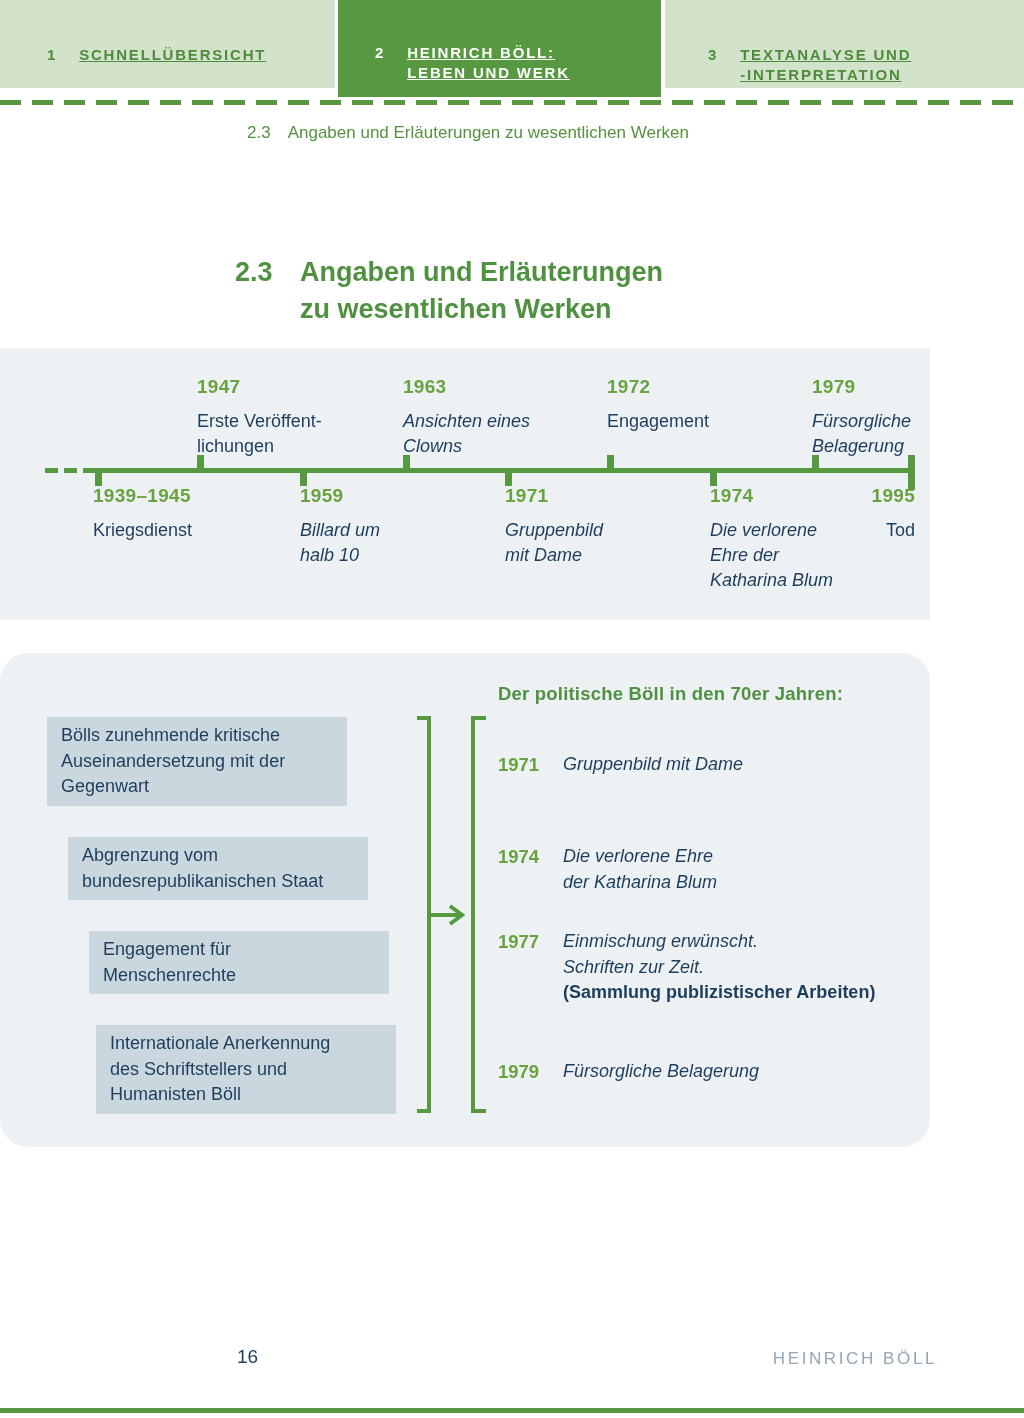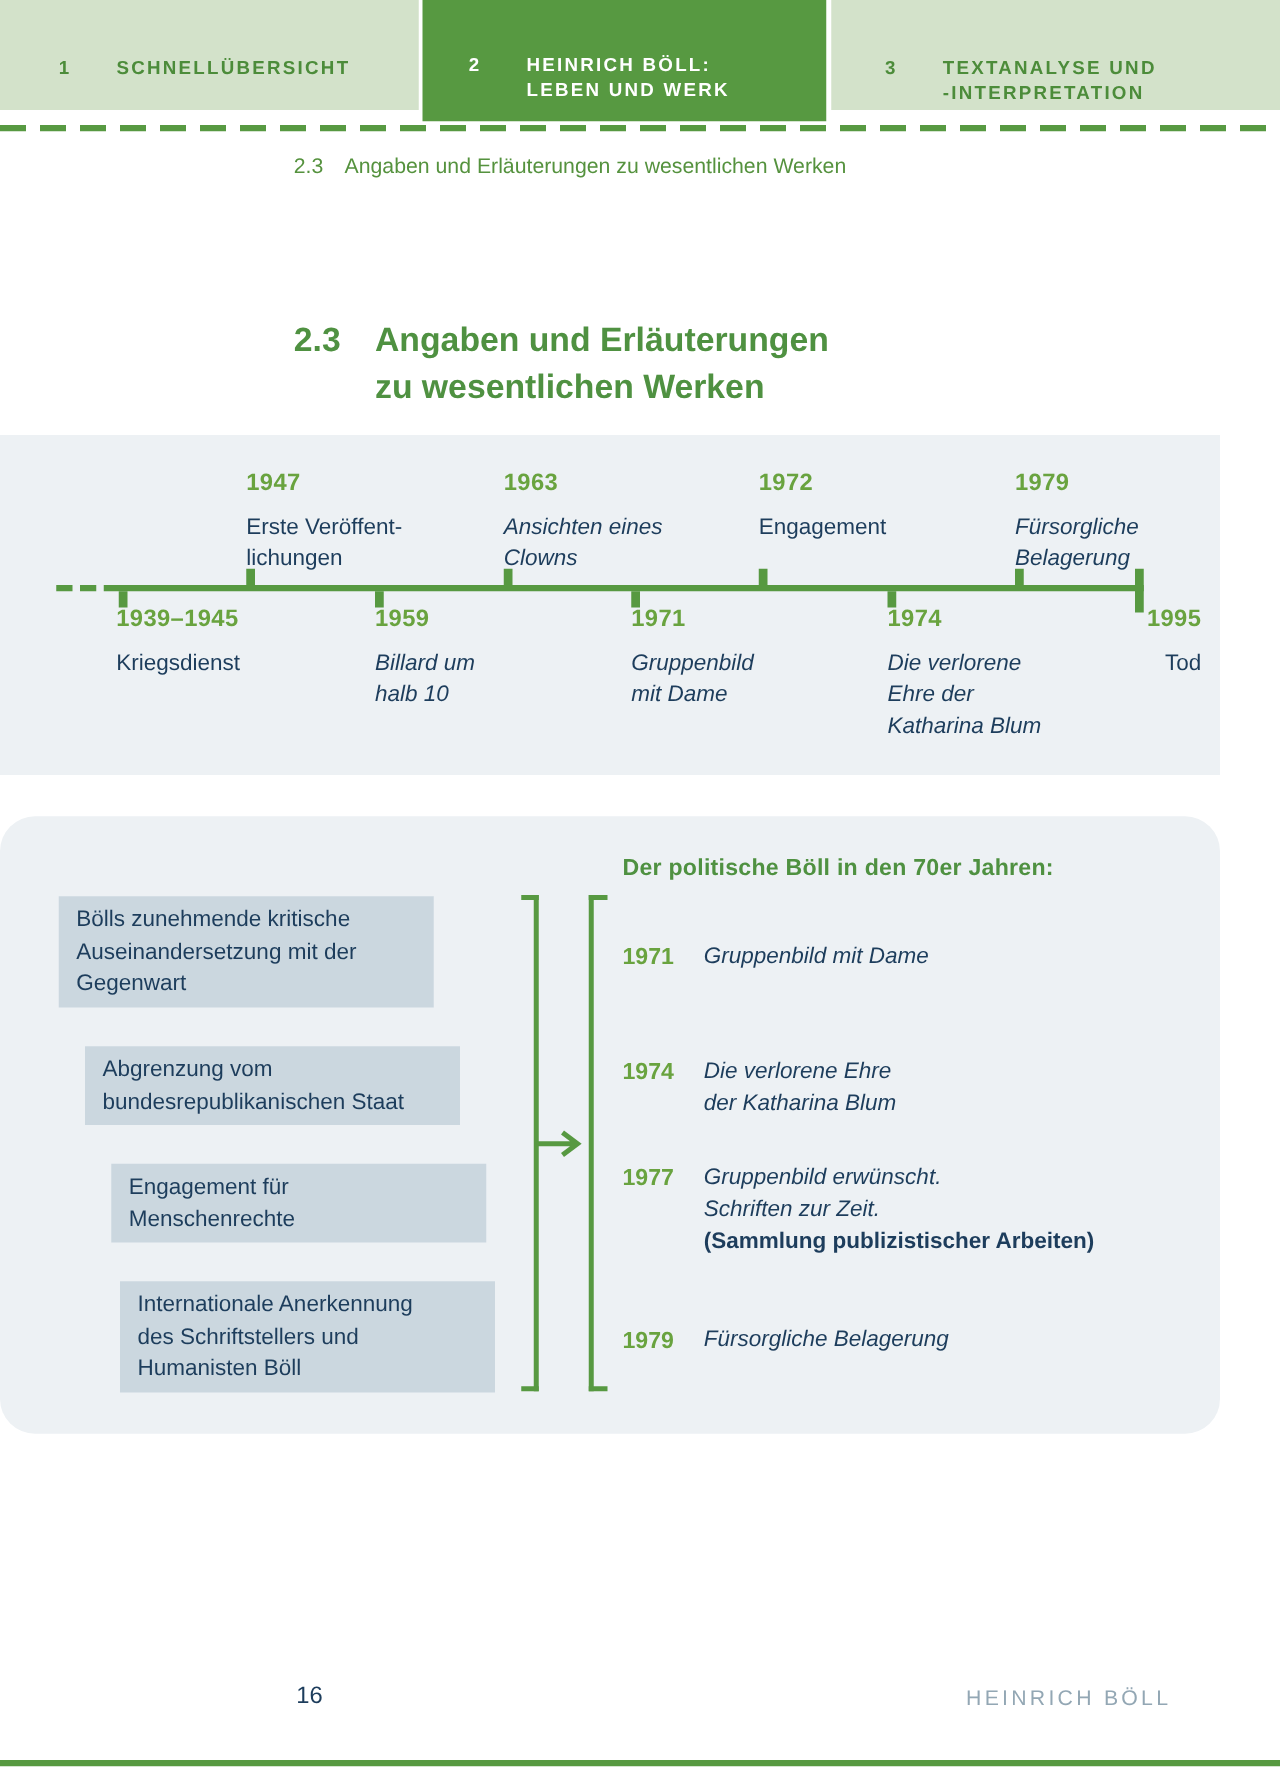--- a/index.html
+++ b/index.html
@@ -5,41 +5,41 @@
   html,body{margin:0;padding:0;}
   body{width:1024px;height:1418px;position:relative;background:#ffffff;
        font-family:"Liberation Sans",sans-serif;color:#1d3d5c;overflow:hidden;}
 
   
   .tabs{position:absolute;top:0;left:0;width:1024px;display:flex;}
   .tab{background:#d3e2ca;height:88px;box-sizing:border-box;display:flex;
        align-items:flex-start;font-size:15px;font-weight:bold;letter-spacing:1.8px;
        color:#4c8c3a;line-height:20px;}
   .tab .tab-num{flex:0 0 auto;}
-  .tab .tab-label{white-space:pre-line;margin-left:36px;}
+  .tab .tab-label{white-space:pre-line;margin-left:22px;text-decoration:underline;}
   .tab-1{width:335px;margin-right:3px;padding:45px 0 0 47px;}
   .tab-2{width:323px;margin-right:4px;padding:43px 0 0 37px;height:97px;
          background:#579941;color:#ffffff;}
   .tab-3{width:359px;padding:45px 0 0 43px;}
 
   .dashed-rule{position:absolute;top:100px;left:0;width:1024px;height:5px;
     background:repeating-linear-gradient(90deg,#579941 0 21px,transparent 21px 32px);}
 
   
-  .breadcrumb{position:absolute;top:123px;left:235px;font-size:17px;color:#55923e;}
+  .breadcrumb{position:absolute;top:123px;left:247px;font-size:17px;color:#55923e;}
   .breadcrumb .bc-num{margin-right:17px;}
 
   
   .heading{position:absolute;top:254px;left:235px;margin:0;display:flex;
            font-size:27px;line-height:37px;font-weight:bold;color:#4f9141;}
   .heading .h-num{width:65px;flex:0 0 auto;}
   .heading .h-text{white-space:pre-line;}
 
   
-  .panel{position:absolute;left:0;width:930px;background:#edf1f4;padding-left:46px;}
+  .panel{position:absolute;left:0;width:930px;background:#edf1f4;}
   .timeline-panel{top:348px;height:272px;}
   .diagram-panel{top:653px;height:494px;border-radius:28px;}
 
   
   .tl-line{position:absolute;top:120px;left:83px;width:832px;height:5px;background:#579941;}
   .tl-dash{position:absolute;top:120px;height:5px;width:13px;background:#579941;}
   .tl-endcap{position:absolute;top:107px;left:908px;width:7px;height:35px;background:#579941;}
   .tl-tick{position:absolute;width:7px;height:13px;background:#579941;}
   .tl-tick.up{top:107px;}
   .tl-tick.down{top:125px;}
@@ -208,21 +208,21 @@
     <div class="list-item li2">
       <span class="li-year">1974</span>
       <span class="li-lines">
         <span class="ln italic">Die verlorene Ehre</span>
         <span class="ln italic">der Katharina Blum</span>
       </span>
     </div>
     <div class="list-item li3">
       <span class="li-year">1977</span>
       <span class="li-lines">
-        <span class="ln italic">Gruppenbild erwünscht.</span>
+        <span class="ln italic">Einmischung erwünscht.</span>
         <span class="ln italic">Schriften zur Zeit.</span>
         <span class="ln bold">(Sammlung publizistischer Arbeiten)</span>
       </span>
     </div>
     <div class="list-item li4">
       <span class="li-year">1979</span>
       <span class="li-lines">
         <span class="ln italic">Fürsorgliche Belagerung</span>
       </span>
     </div>

